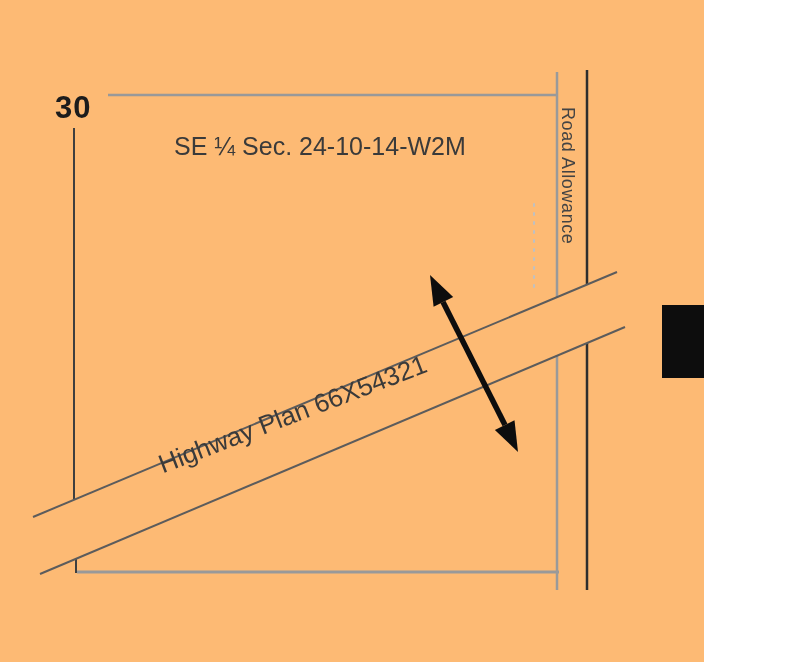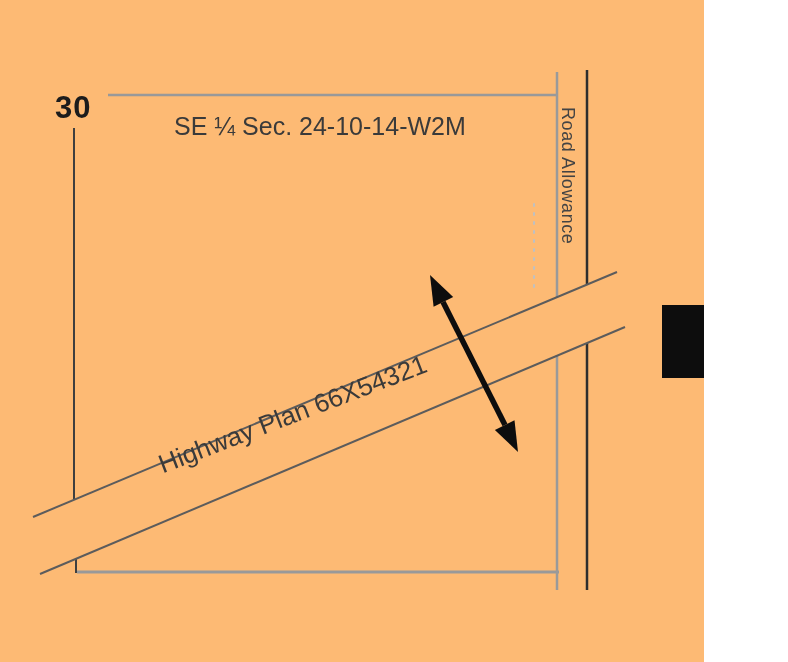--- a/index.html
+++ b/index.html
@@ -31,21 +31,21 @@
   .township-label {
     left: 55px;
     top: 90px;
     font-size: 31px;
     font-weight: bold;
     color: #1c1c1c;
     letter-spacing: 1px;
   }
   .section-label {
     left: 174px;
-    top: 112px;
+    top: 132px;
     font-size: 25px;
     color: #3a3a3a;
   }
   .note-text {
     left: 227px;
     top: 240px;
     font-size: 31px;
     line-height: 37px;
     color: #353535;
   }

